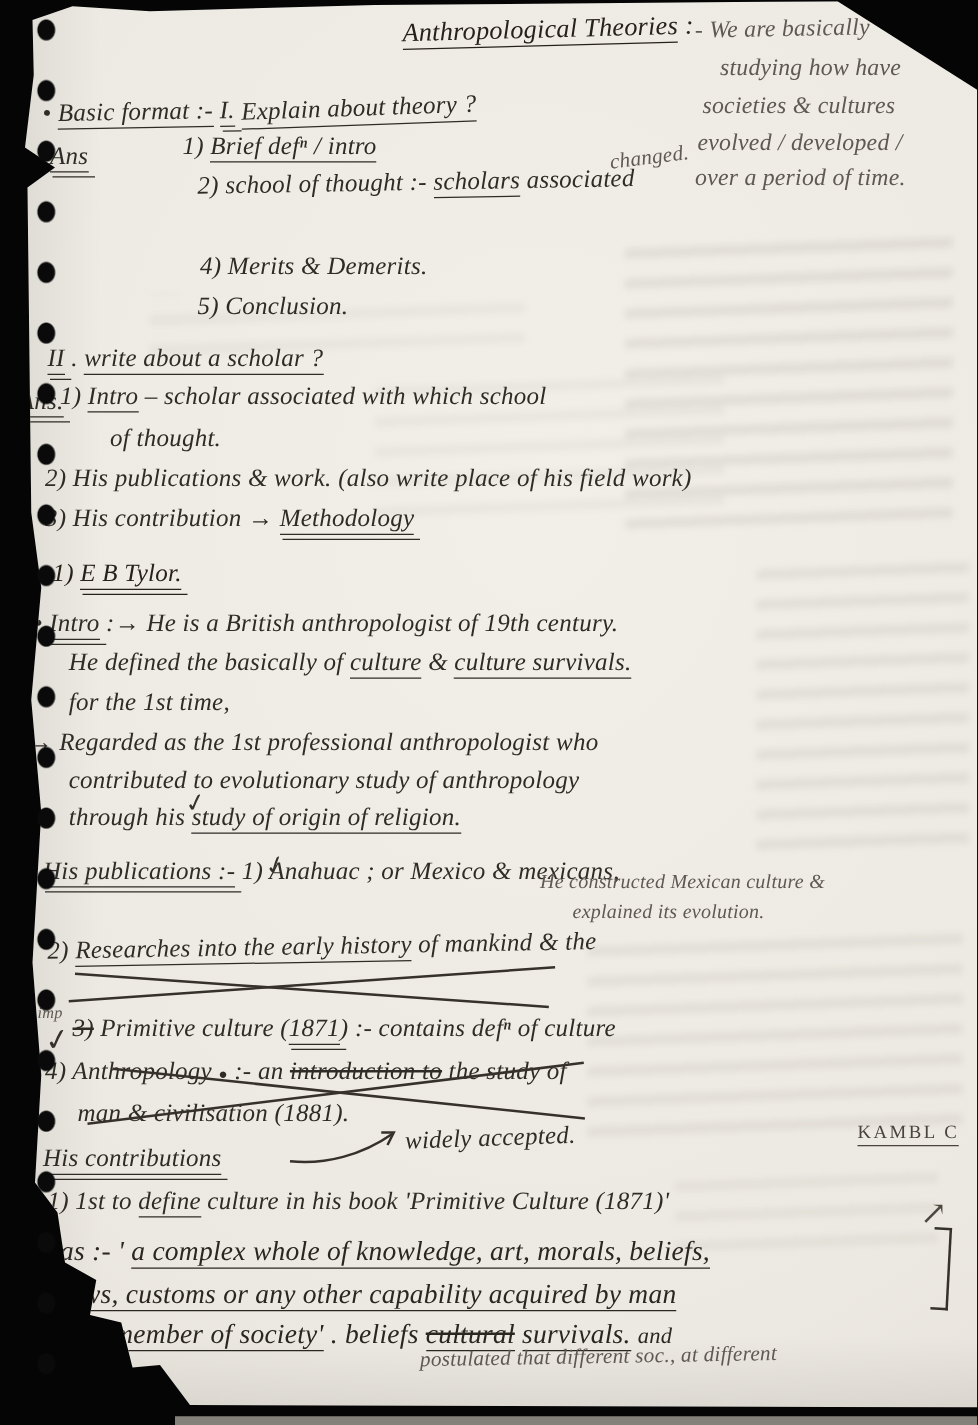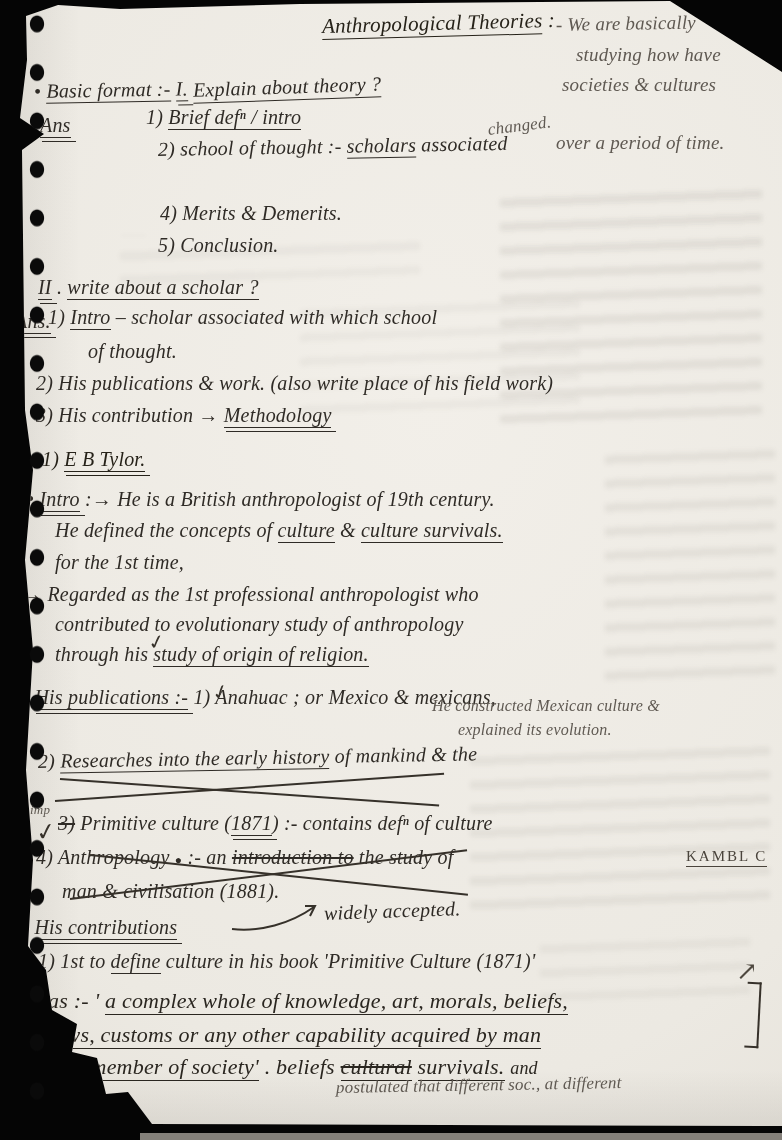--- a/index.html
+++ b/index.html
@@ -48,20 +48,21 @@
     <div class="ghost" style="left:120px;top:235px;width:300px;height:55px;opacity:.30;"></div>
     <div class="ghost" style="left:540px;top:935px;width:210px;height:75px;opacity:.35;"></div>
 
     <div class="hw" style="left:322px;top:14px;font-size:21px;transform:rotate(-1.5deg);color:#262219;">
       <span class="u">Anthropological Theories</span>
       <span>:</span>
     </div>
     <div class="hw pencil2" style="left:556px;top:14px;font-size:19px;transform:rotate(-1deg);"><span>- We are basically</span></div>
     <div class="hw pencil2" style="left:576px;top:44px;font-size:19px;"><span>studying how have</span></div>
     <div class="hw pencil2" style="left:562px;top:74px;font-size:19px;"><span>societies &amp; cultures</span></div>
+    <div class="hw pencil2" style="left:558px;top:104px;font-size:19px;"><span>evolved / developed /</span></div>
     <div class="hw pencil2" style="left:488px;top:120px;font-size:17px;transform:rotate(-7deg);"><span>changed.</span></div>
     <div class="hw pencil2" style="left:556px;top:132px;font-size:19px;"><span>over a period of time.</span></div>
 
     <div class="hw" style="left:34px;top:80px;transform:rotate(-1deg);">
       <span>•</span>
       <span class="u">Basic format :-</span>
       <span class="uu">I.</span>
       <span class="u" style="display:inline-block;transform:rotate(-1deg);">Explain about theory ?</span>
     </div>
     <div class="hw" style="left:40px;top:114px;"><span class="uu">Ans</span></div>
@@ -102,21 +103,21 @@
     <div class="hw" style="left:42px;top:448px;color:#262219;">
       <span>1)</span>
       <span class="uu">E B Tylor.</span>
     </div>
     <div class="hw" style="left:27px;top:488px;">
       <span>•</span>
       <span class="uu">Intro</span>
       <span>:→ He is a British anthropologist of 19th century.</span>
     </div>
     <div class="hw" style="left:55px;top:519px;">
-      <span>He defined the concepts of</span>
+      <span>He defined the basically of</span>
       <span class="u">culture</span>
       <span>&amp;</span>
       <span class="u">culture survivals.</span>
     </div>
     <div class="hw" style="left:55px;top:551px;"><span>for the 1st time,</span></div>
     <div class="hw" style="left:22px;top:583px;"><span>→ Regarded as the 1st professional anthropologist who</span></div>
     <div class="hw" style="left:55px;top:643px;">
       <span>through his</span>
       <span class="u">study of origin of religion.</span>
     </div>
@@ -158,21 +159,21 @@
 
     <div class="hw" style="left:22px;top:916px;">
       <span>•</span>
       <span class="uu">His contributions</span>
     </div>
     <svg style="position:absolute;left:228px;top:898px;" width="92" height="36" viewBox="0 0 92 36">
       <path d="M4 31 C 32 34, 62 26, 86 9" fill="none" stroke="#36312a" stroke-width="2"></path>
       <path d="M77 8 L87 8 L82 18" fill="none" stroke="#36312a" stroke-width="2"></path>
     </svg>
     <div class="hw" style="left:324px;top:902px;transform:rotate(-2deg);"><span>widely accepted.</span></div>
-    <div class="hw caps u" style="left:686px;top:848px;"><span>KAMBL C</span></div>
+    <div class="hw caps u" style="left:686px;top:898px;"><span>KAMBL C</span></div>
     <div class="hw" style="left:38px;top:950px;">
       <span>1) 1st to</span>
       <span class="u">define</span>
       <span>culture in his book 'Primitive Culture (1871)'</span>
     </div>
     <span class="tick" style="left:736px;top:956px;font-size:26px;color:#4e483f;">↗</span>
     <div class="bracket" style="left:746px;top:982px;"></div>
     <div class="hw" style="left:48px;top:988px;font-size:22px;color:#2a2620;">
       <span>as :- '</span>
       <span class="u">a complex whole of knowledge, art, morals, beliefs,</span>

